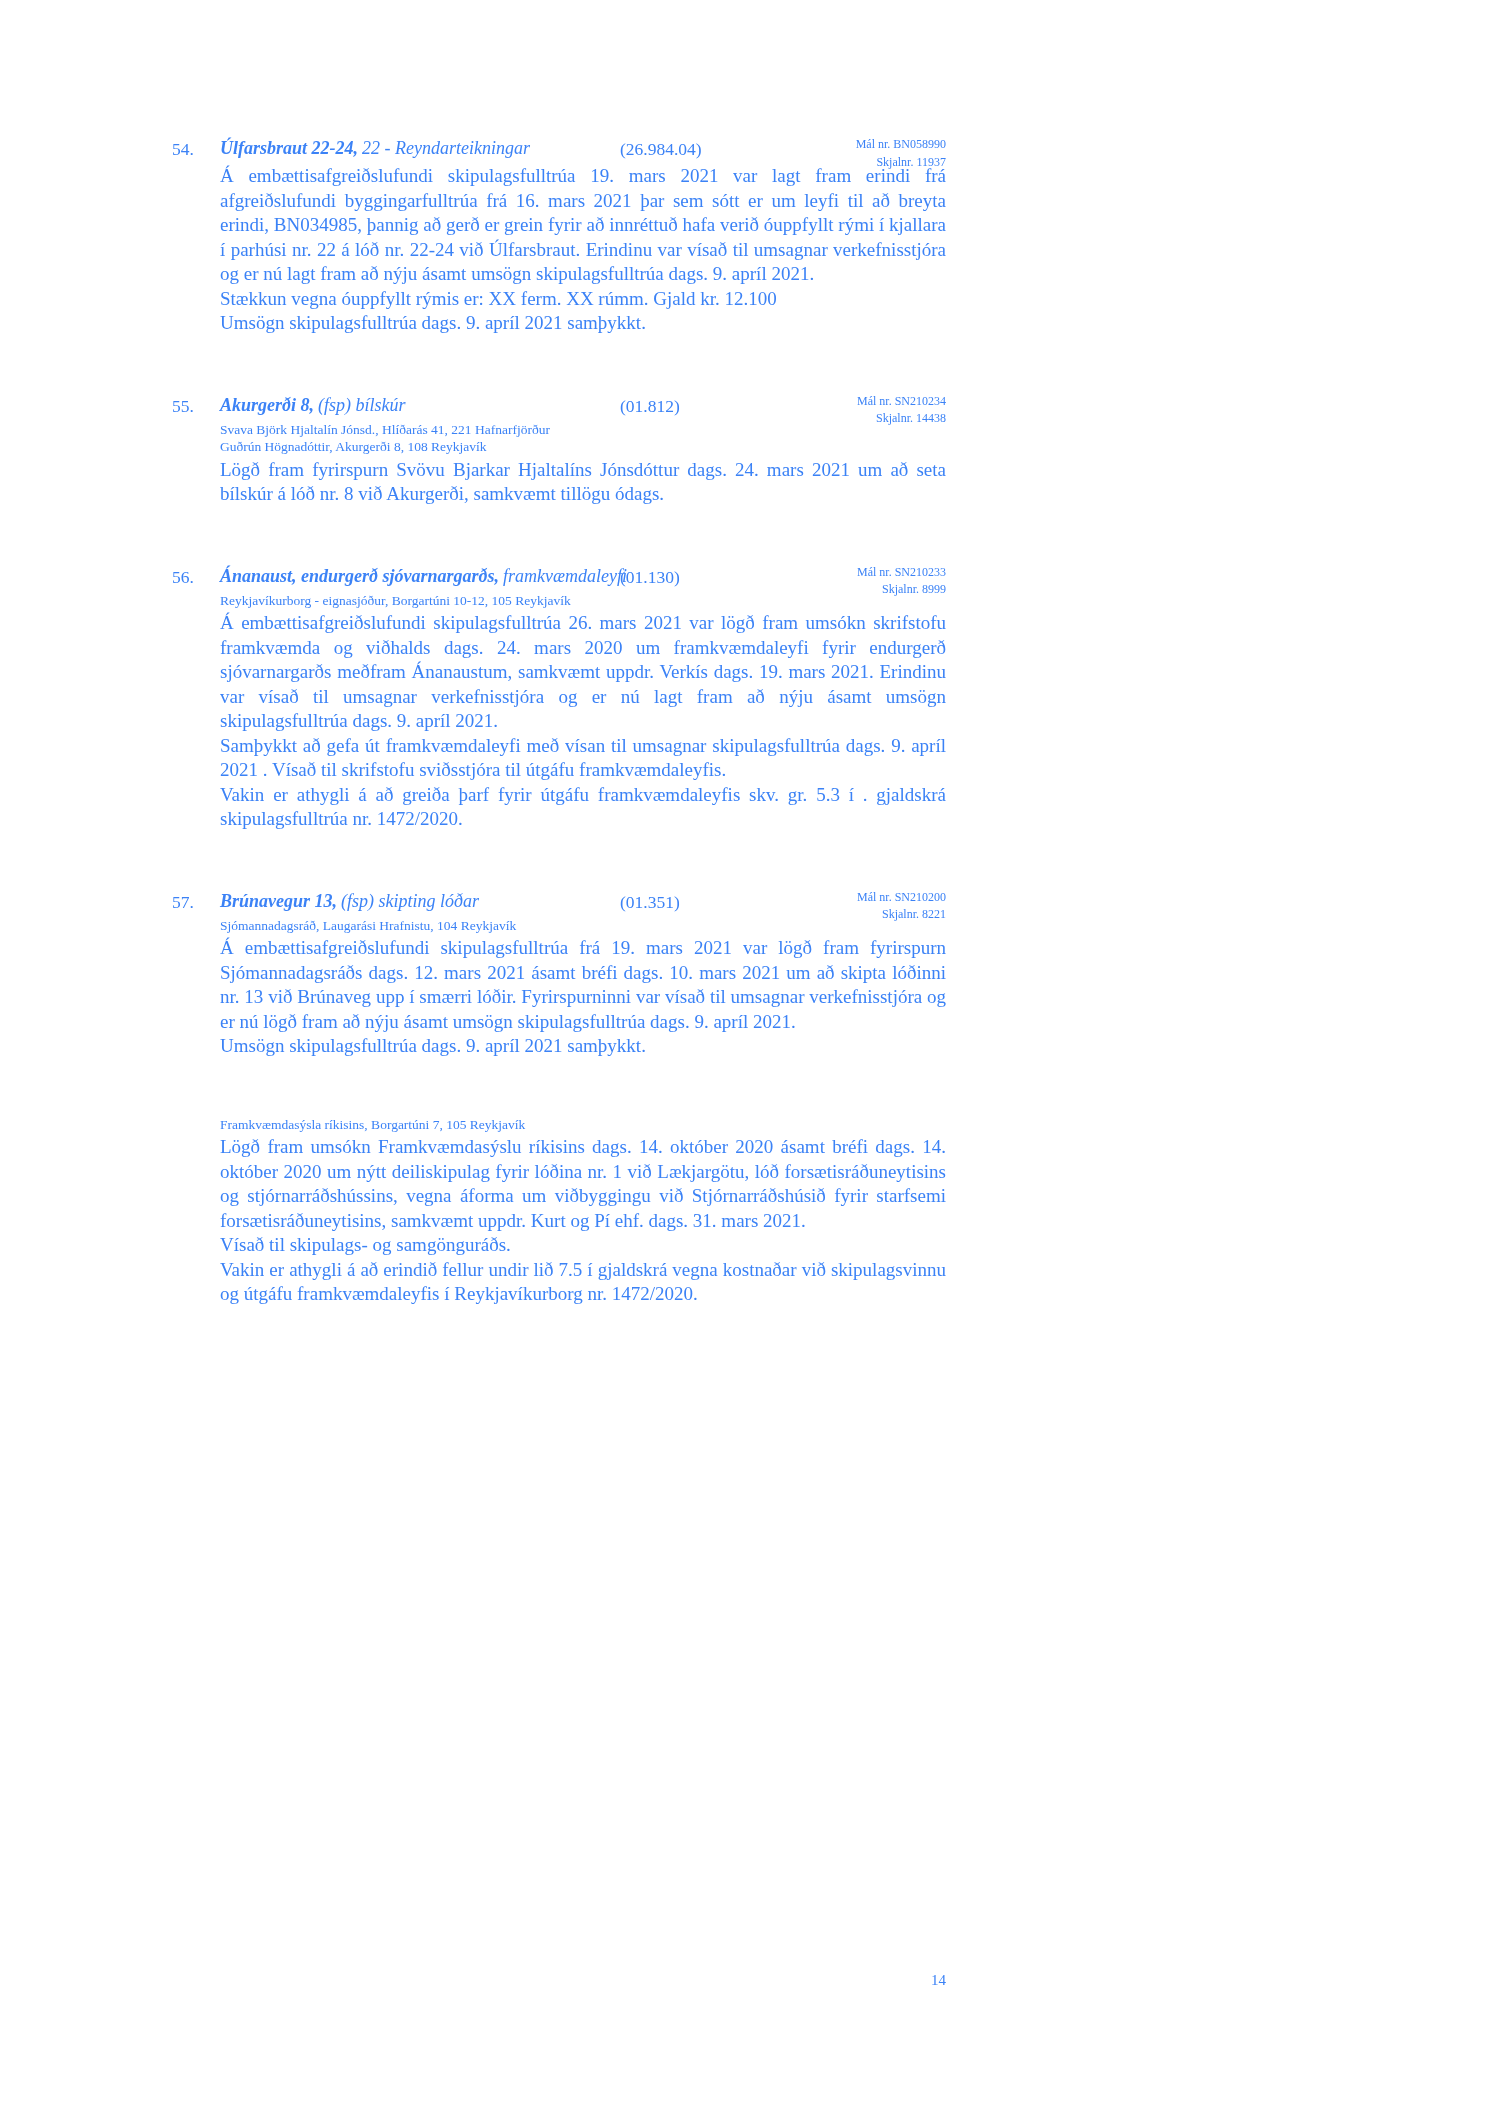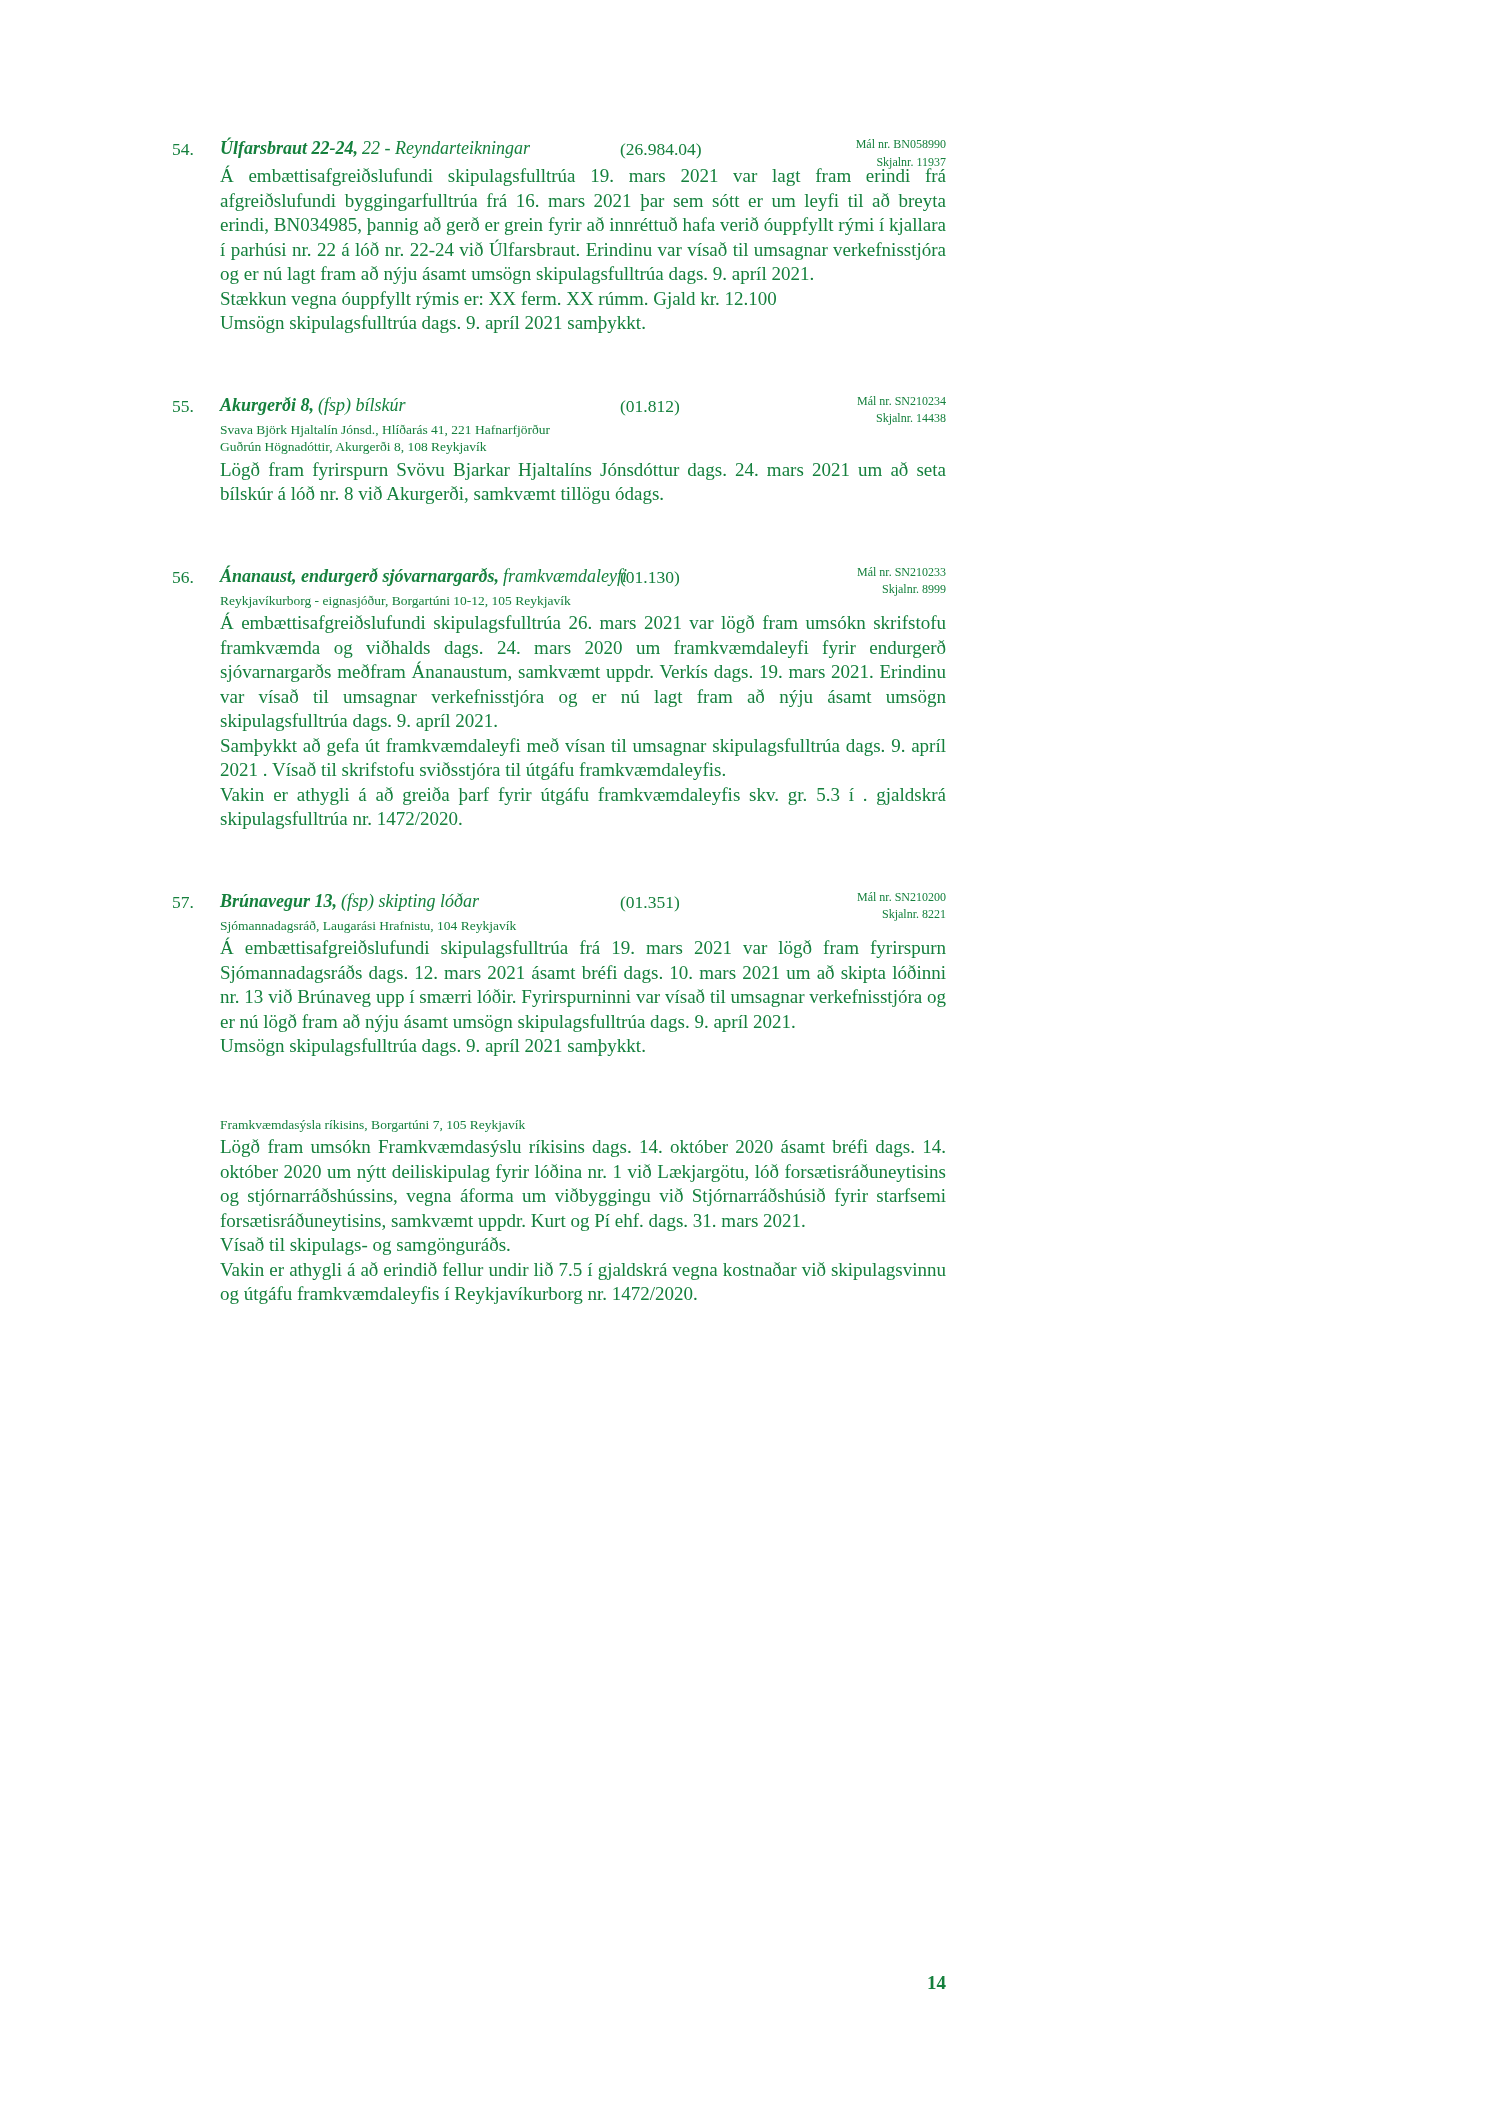--- a/index.html
+++ b/index.html
@@ -2,21 +2,21 @@
 <html><head>
 <meta charset="utf-8">
 <style>
   html, body { margin: 0; padding: 0; background: #ffffff; }
   .page {
     position: relative;
     width: 1500px;
     height: 2122px;
     background: #ffffff;
     font-family: "Liberation Serif", serif;
-    color: #15803d;
+    color: #3b82f6;
     overflow: hidden;
   }
   .content {
     position: absolute;
     left: 172px;
     top: 136px;
     width: 774px;
   }
   .item { position: relative; margin-bottom: 57px; }
   .item-header { position: relative; margin-bottom: 3px; min-height: 25px; }
@@ -59,22 +59,21 @@
     line-height: 24.5px;
     text-align: justify;
   }
   .para.italic { }
   .page-number {
     position: absolute;
     left: 172px;
     top: 1972px;
     width: 774px;
     text-align: right;
-    font-size: 19px;
-    font-weight: bold;
+    font-size: 15px;
   }
 </style>
 </head>
 <body>
 
 <div class="page">
   <div class="content">
 
     <section class="item">
       <div class="item-header">

